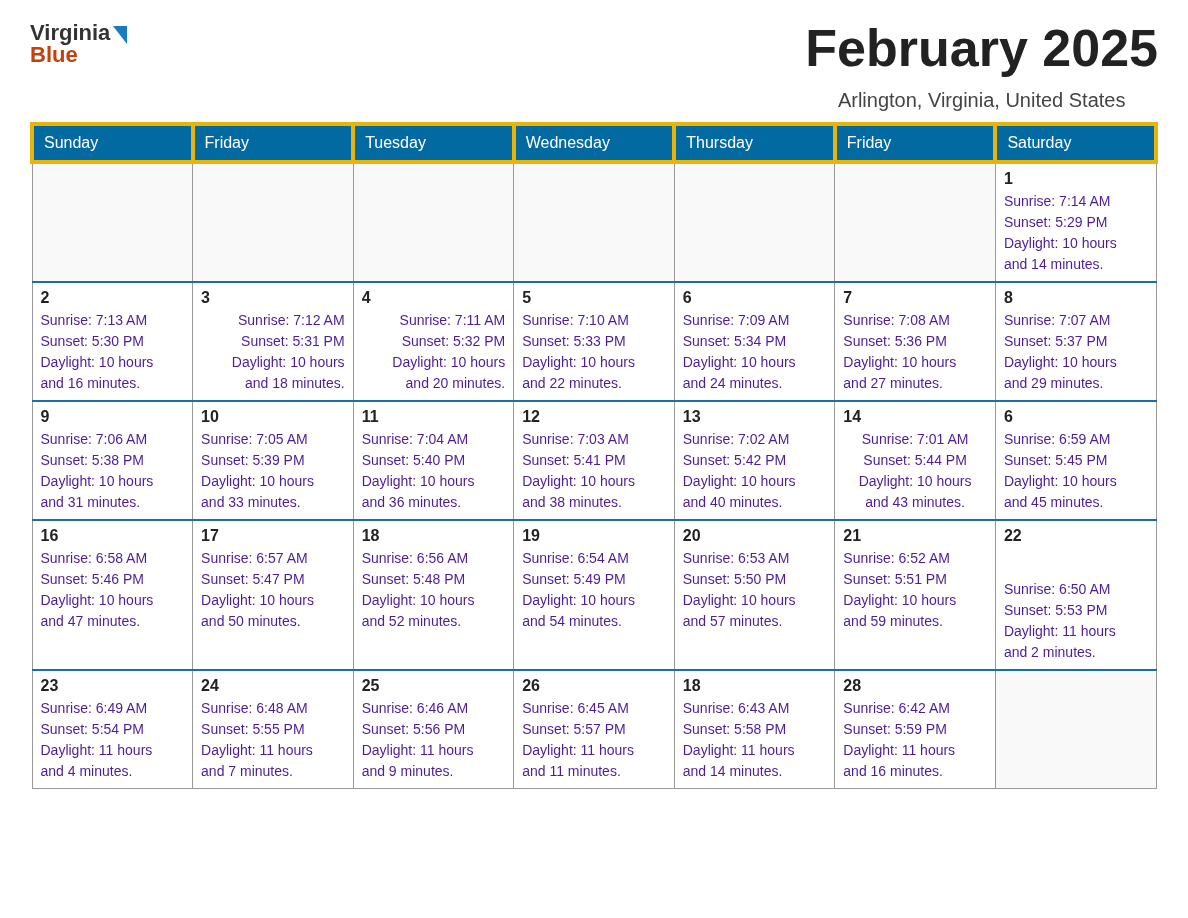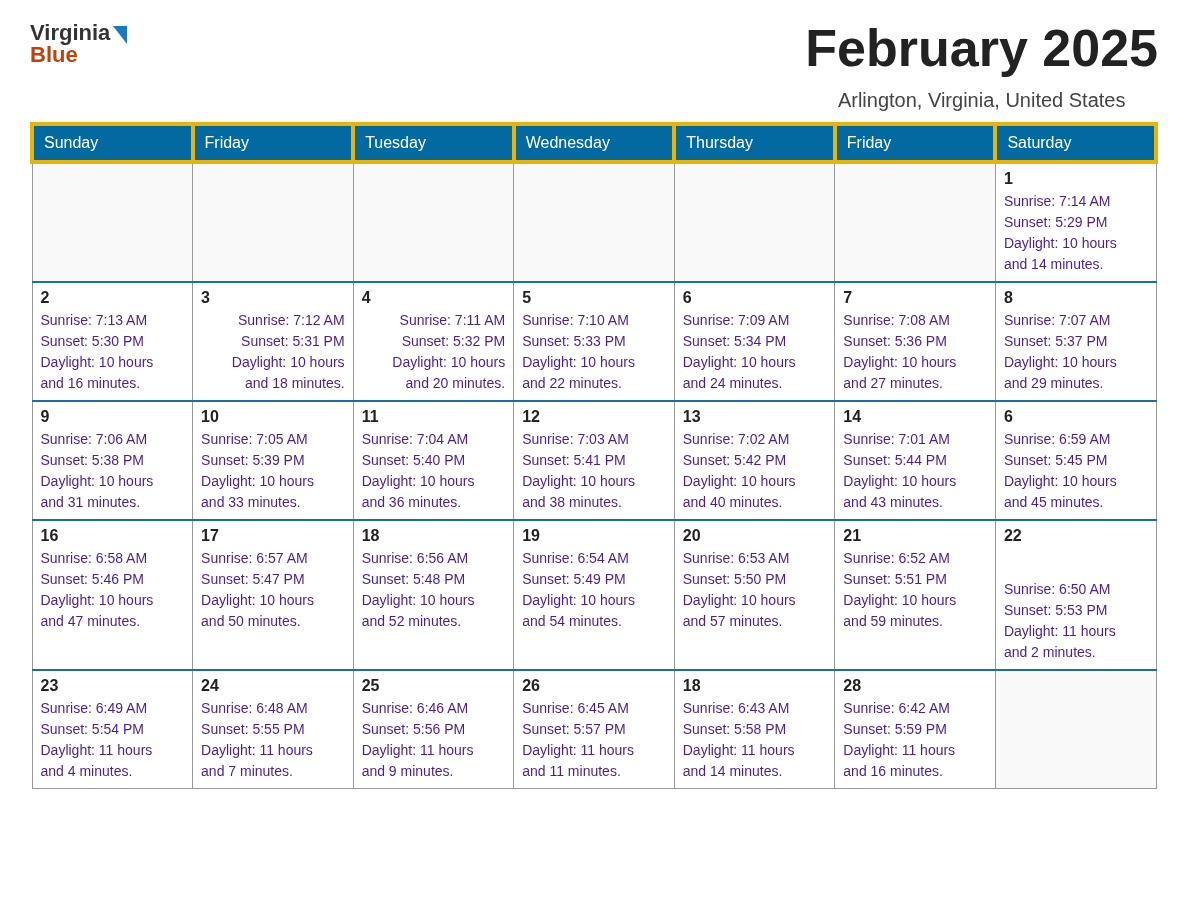--- a/index.html
+++ b/index.html
@@ -232,21 +232,21 @@
         </td>
         <td>
           <span class="day-number">13</span>
           <div class="day-info" style="white-space: pre-line;">Sunrise: 7:02 AM
 Sunset: 5:42 PM
 Daylight: 10 hours
 and 40 minutes.</div>
         </td>
         <td>
           <span class="day-number">14</span>
-          <div class="day-info" style="white-space: pre-line;">Sunrise: 7:01 AM
+          <div class="day-info" style="white-space: pre-line; text-align: center;">Sunrise: 7:01 AM
 Sunset: 5:44 PM
 Daylight: 10 hours
 and 43 minutes.</div>
         </td>
         <td>
           <span class="day-number">6</span>
           <div class="day-info" style="white-space: pre-line;">Sunrise: 6:59 AM
 Sunset: 5:45 PM
 Daylight: 10 hours
 and 45 minutes.</div>

